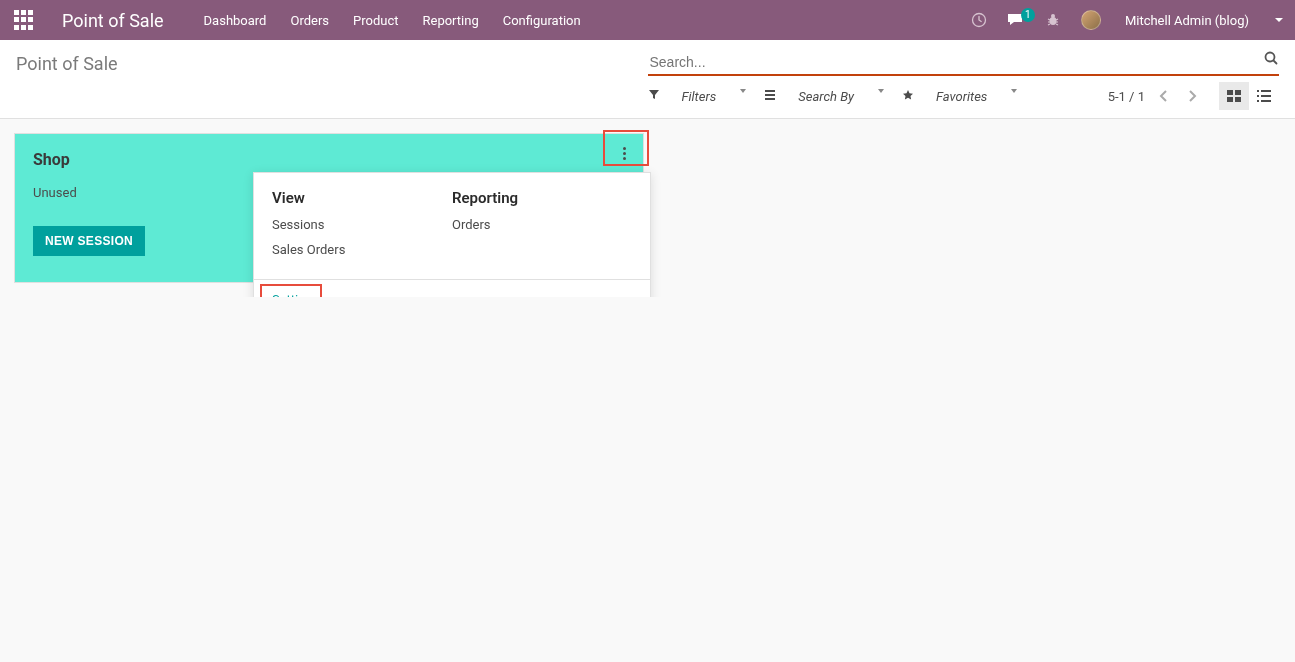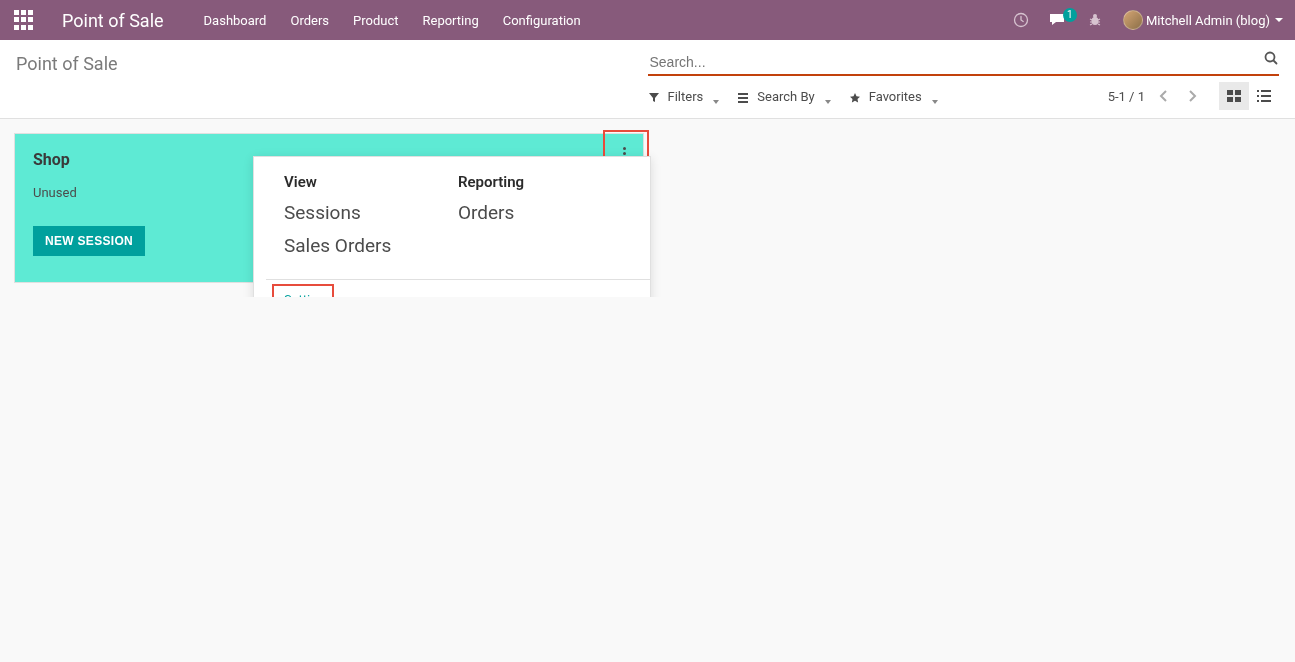--- a/index.html
+++ b/index.html
@@ -9,35 +9,35 @@
     .navbar { background: #875a7b; height: 40px; display: flex; align-items: center; padding: 0 12px; color: #fff; }
     .nav-left { display: flex; align-items: center; gap: 0; }
     .apps-icon { width: 20px; height: 20px; display: flex; flex-wrap: wrap; gap: 2px; cursor: pointer; margin-right: 28px; margin-left: 2px; }
     .apps-icon span { width: 5px; height: 5px; background: #fff; }
     .brand { font-size: 18px; color: #fff; margin-right: 40px; font-weight: 400; }
     .nav-menu { display: flex; gap: 24px; }
     .nav-menu a { color: #fff; text-decoration: none; font-size: 13px; cursor: pointer; }
     .nav-right { margin-left: auto; display: flex; align-items: center; gap: 20px; }
     .nav-icon { color: #e8d5e0; cursor: pointer; display: flex; align-items: center; position: relative; }
     .badge { background: #00a09d; color: #fff; font-size: 10px; border-radius: 8px; padding: 0 4px; position: absolute; top: -4px; right: -10px; min-width: 14px; text-align: center; line-height: 14px; }
-    .user-area { display: flex; align-items: center; gap: 3px; cursor: pointer; }
+    .user-area { display: flex; align-items: center; gap: 24px; cursor: pointer; }
     .avatar { width: 20px; height: 20px; border-radius: 50%; background: linear-gradient(135deg,#d4a574,#8b6f47); border: 1px solid rgba(255,255,255,0.3); }
     .user-name { color: #fff; font-size: 13px; }
     .caret-down { width: 0; height: 0; border-left: 4px solid transparent; border-right: 4px solid transparent; border-top: 4px solid #fff; margin-left: 2px; }
 
     
     .control-panel { background: #fff; border-bottom: 1px solid #e0e0e0; padding: 10px 16px 8px; }
     .cp-row1 { display: flex; align-items: center; margin-bottom: 6px; }
     .breadcrumb { font-size: 18px; color: #7a7a7a; }
     .search-area { margin-left: auto; width: 50%; position: relative; }
     .search-input { width: 100%; border: none; border-bottom: 2px solid #c2410c; padding: 4px 24px 4px 2px; font-size: 14px; outline: none; background: transparent; }
     .search-icon-btn { position: absolute; right: 0; top: 0; color: #666; cursor: pointer; }
     .cp-row2 { display: flex; align-items: center; }
     .toolbar-left { margin-left: auto; width: 50%; display: flex; align-items: center; gap: 18px; }
-    .tb-btn { display: flex; align-items: flex-end; gap: 8px; cursor: pointer; color: #4c4c4c; font-size: 13px; }
+    .tb-btn { display: flex; align-items: flex-start; gap: 22px; cursor: pointer; color: #4c4c4c; font-size: 13px; font-style: italic; }
     .small-caret { width: 0; height: 0; border-left: 3px solid transparent; border-right: 3px solid transparent; border-top: 4px solid #888; margin-left: 2px; }
     .pager-area { margin-left: auto; display: flex; align-items: center; gap: 10px; }
     .pager-text { font-size: 13px; color: #4c4c4c; }
     .pager-arrow { color: #aaa; cursor: pointer; padding: 2px 4px; font-size: 16px; }
     .view-switch { display: flex; gap: 0; margin-left: 8px; }
     .view-btn { width: 30px; height: 28px; display: flex; align-items: center; justify-content: center; cursor: pointer; color: #4c4c4c; }
     .view-btn.active { background: #e9e9e9; }
 
     
     .main { padding: 14px; position: relative; }
@@ -46,25 +46,25 @@
     .card-status { font-size: 13px; color: #4c4c4c; margin-bottom: 26px; }
     .new-session-btn { background: #00a09d; color: #fff; border: none; padding: 8px 12px; font-size: 12px; font-weight: 600; cursor: pointer; letter-spacing: 0.3px; }
     .card-menu-btn { position: absolute; top: 8px; right: 10px; width: 18px; height: 22px; display: flex; flex-direction: column; align-items: center; justify-content: center; gap: 2px; cursor: pointer; }
     .card-menu-btn span { width: 3px; height: 3px; background: #4c4c4c; border-radius: 50%; }
     
     
     .hl-box { position: absolute; border: 2px solid #e74c3c; pointer-events: none; }
     .hl-menu { top: -4px; right: -6px; width: 46px; height: 36px; }
 
     
-    .popover { position: absolute; top: 22px; left: 238px; width: 398px; background: #fff; border: 1px solid #e0e0e0; box-shadow: 0 2px 10px rgba(0,0,0,0.12); z-index: 10; padding-left: 12px; }
+    .popover { position: absolute; top: 38px; left: 238px; width: 398px; background: #fff; border: 1px solid #e0e0e0; box-shadow: 0 2px 10px rgba(0,0,0,0.12); z-index: 10; }
     .popover-body { display: flex; padding: 16px 18px 12px; }
     .popover-col { flex: 1; }
     .popover-header { font-size: 15px; font-weight: 600; color: #2b2b2b; margin-bottom: 10px; }
-    .popover-link { display: block; font-size: 19px; color: #4c4c4c; margin-bottom: 10px; cursor: pointer; }
+    .popover-link { display: block; font-size: 13px; color: #4c4c4c; margin-bottom: 10px; cursor: pointer; }
     .popover-footer { border-top: 1px solid #e0e0e0; padding: 12px 18px; }
     .settings-link { color: #00a09d; font-size: 13px; cursor: pointer; display: inline-block; }
     .hl-settings { top: -8px; left: -12px; width: 62px; height: 30px; }
     .footer-wrap { position: relative; display: inline-block; }
 
     svg { display: block; }
   </style>
 </head>
 <body>
 

